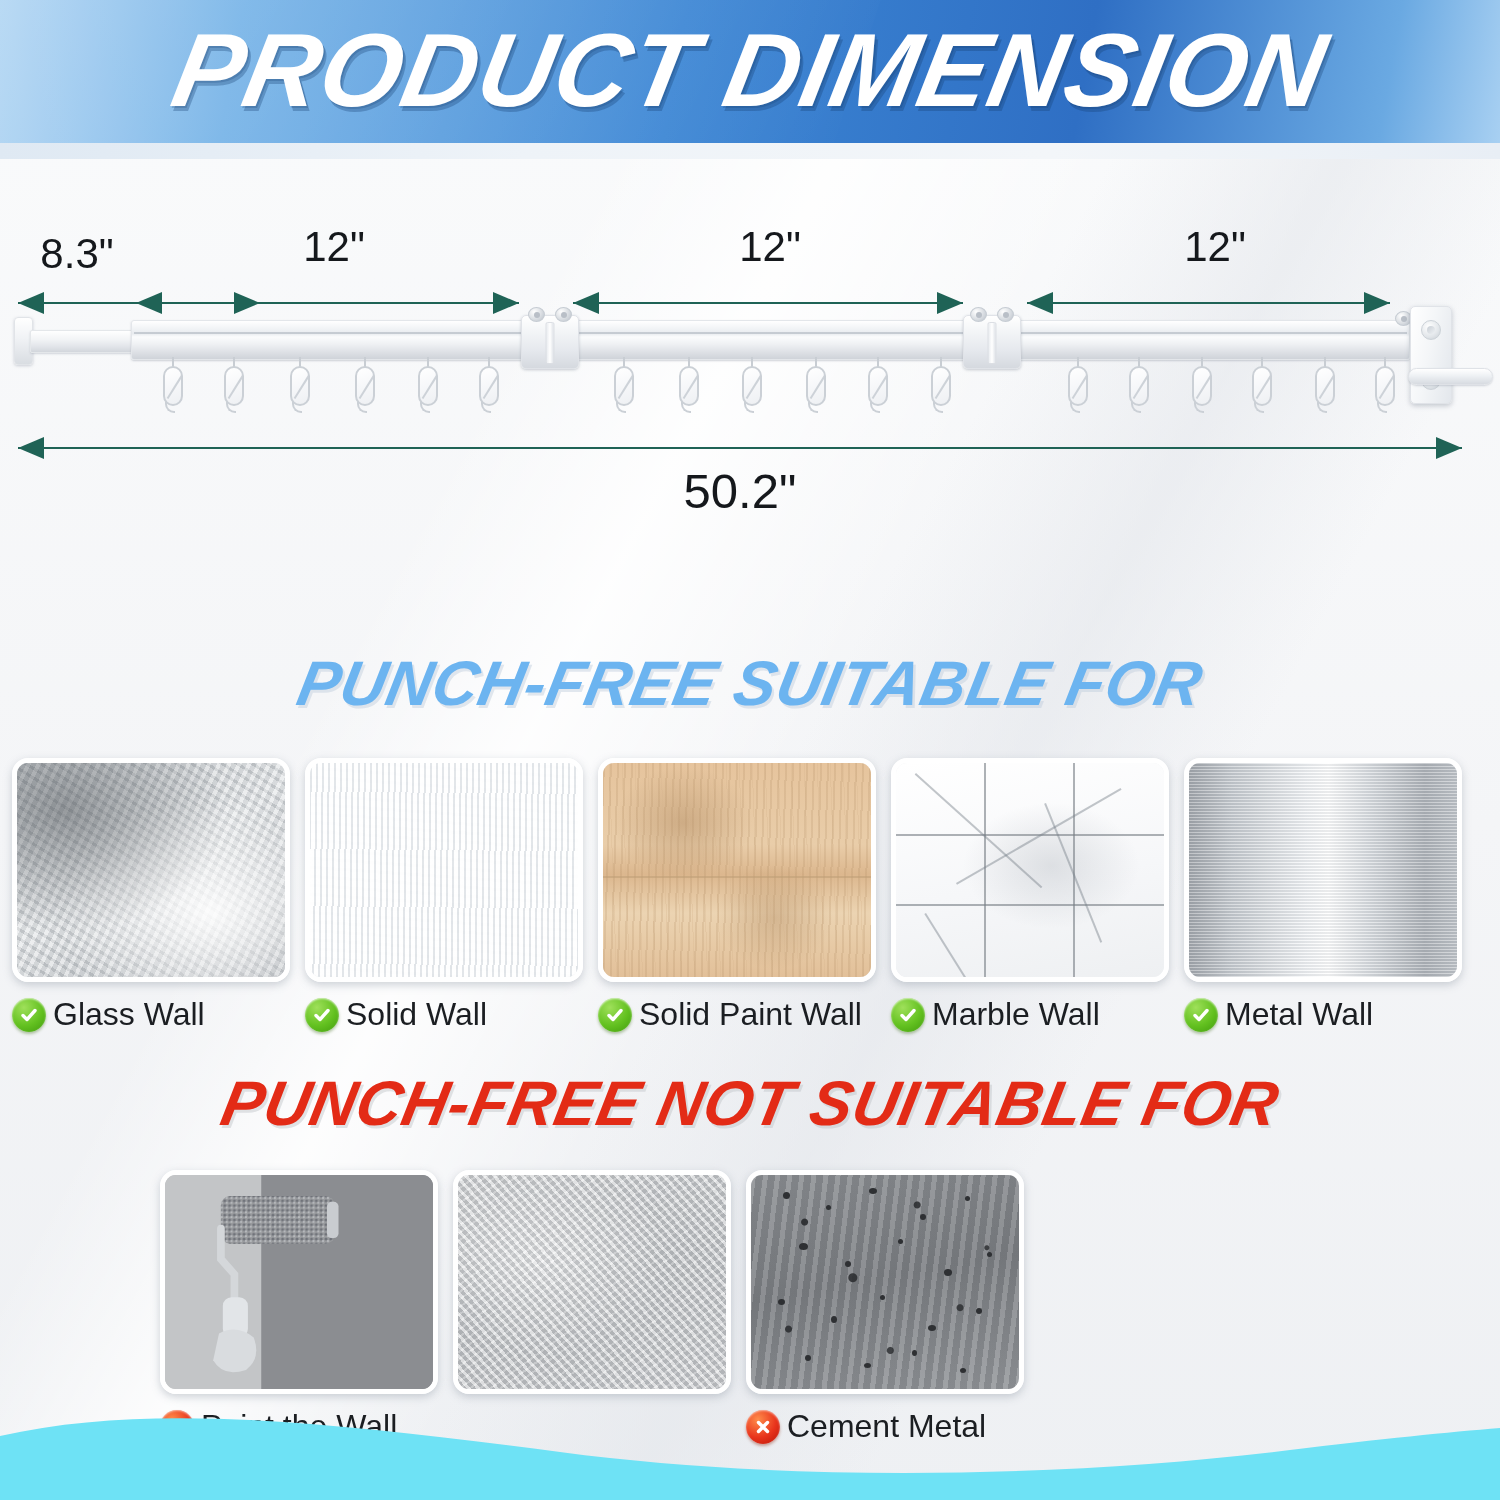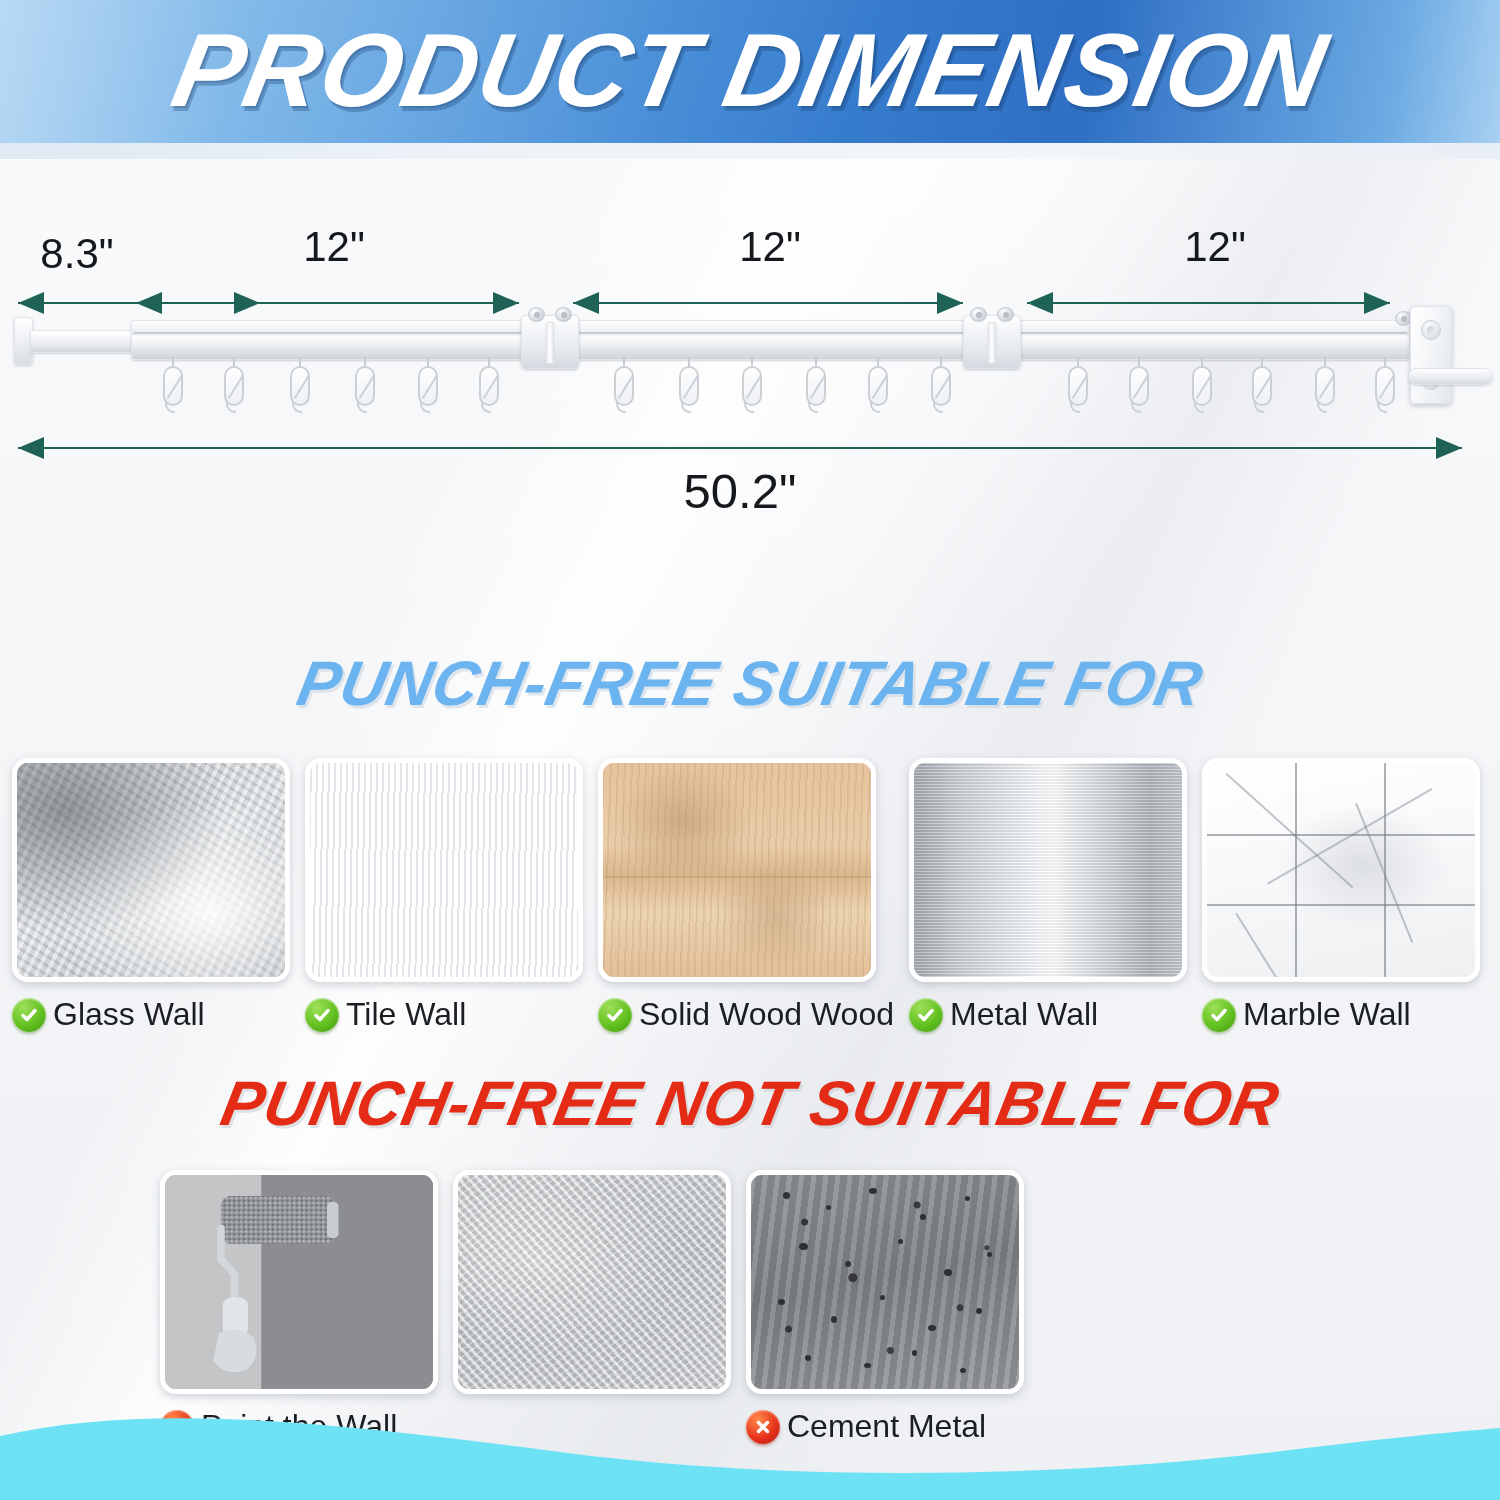--- a/index.html
+++ b/index.html
@@ -470,49 +470,35 @@
     <div class="tile">
       <div class="swatch">
         <div class="swatch-inner tex-tile"></div>
       </div>
       <div class="caption">
         <span class="badge ok">
           <svg width="20" height="20" viewBox="0 0 20 20">
               <path d="M4 10.5 L8 14.5 L16 5.5" stroke="#ffffff" stroke-width="3.4" fill="none" stroke-linecap="round" stroke-linejoin="round"></path>
             </svg>
         </span>
-        <span>Tile Wall</span>
+        <span>Solid Wall</span>
       </div>
     </div>
 
     <div class="tile">
       <div class="swatch">
         <div class="swatch-inner tex-wood"></div>
       </div>
       <div class="caption">
         <span class="badge ok">
           <svg width="20" height="20" viewBox="0 0 20 20">
               <path d="M4 10.5 L8 14.5 L16 5.5" stroke="#ffffff" stroke-width="3.4" fill="none" stroke-linecap="round" stroke-linejoin="round"></path>
             </svg>
         </span>
-        <span>Solid Wood Wood</span>
-      </div>
-    </div>
-
-    <div class="tile">
-      <div class="swatch">
-        <div class="swatch-inner tex-metal"></div>
-      </div>
-      <div class="caption">
-        <span class="badge ok">
-          <svg width="20" height="20" viewBox="0 0 20 20">
-              <path d="M4 10.5 L8 14.5 L16 5.5" stroke="#ffffff" stroke-width="3.4" fill="none" stroke-linecap="round" stroke-linejoin="round"></path>
-            </svg>
-        </span>
-        <span>Metal Wall</span>
+        <span>Solid Paint Wall</span>
       </div>
     </div>
 
     <div class="tile">
       <div class="swatch">
         <div class="swatch-inner tex-marble">
           <div class="marble-grid">
             <i style="left:0;right:0;top:33%;height:2px;"></i>
             <i style="left:0;right:0;top:66%;height:2px;"></i>
             <i style="top:0;bottom:0;left:33%;width:2px;"></i>
@@ -524,20 +510,34 @@
           <div class="marble-vein" style="left:30px;top:150px;width:120px;height:2px;transform:rotate(58deg);"></div>
         </div>
       </div>
       <div class="caption">
         <span class="badge ok">
           <svg width="20" height="20" viewBox="0 0 20 20">
               <path d="M4 10.5 L8 14.5 L16 5.5" stroke="#ffffff" stroke-width="3.4" fill="none" stroke-linecap="round" stroke-linejoin="round"></path>
             </svg>
         </span>
         <span>Marble Wall</span>
+      </div>
+    </div>
+
+    <div class="tile">
+      <div class="swatch">
+        <div class="swatch-inner tex-metal"></div>
+      </div>
+      <div class="caption">
+        <span class="badge ok">
+          <svg width="20" height="20" viewBox="0 0 20 20">
+              <path d="M4 10.5 L8 14.5 L16 5.5" stroke="#ffffff" stroke-width="3.4" fill="none" stroke-linecap="round" stroke-linejoin="round"></path>
+            </svg>
+        </span>
+        <span>Metal Wall</span>
       </div>
     </div>
   </div>
 
   <div id="not-suitable-title" class="section-title">PUNCH-FREE NOT SUITABLE FOR</div>
 
   <div class="tile-row" style="left:160px;top:1170px;gap:15px;">
 
     <div class="tile">
       <div class="swatch">

